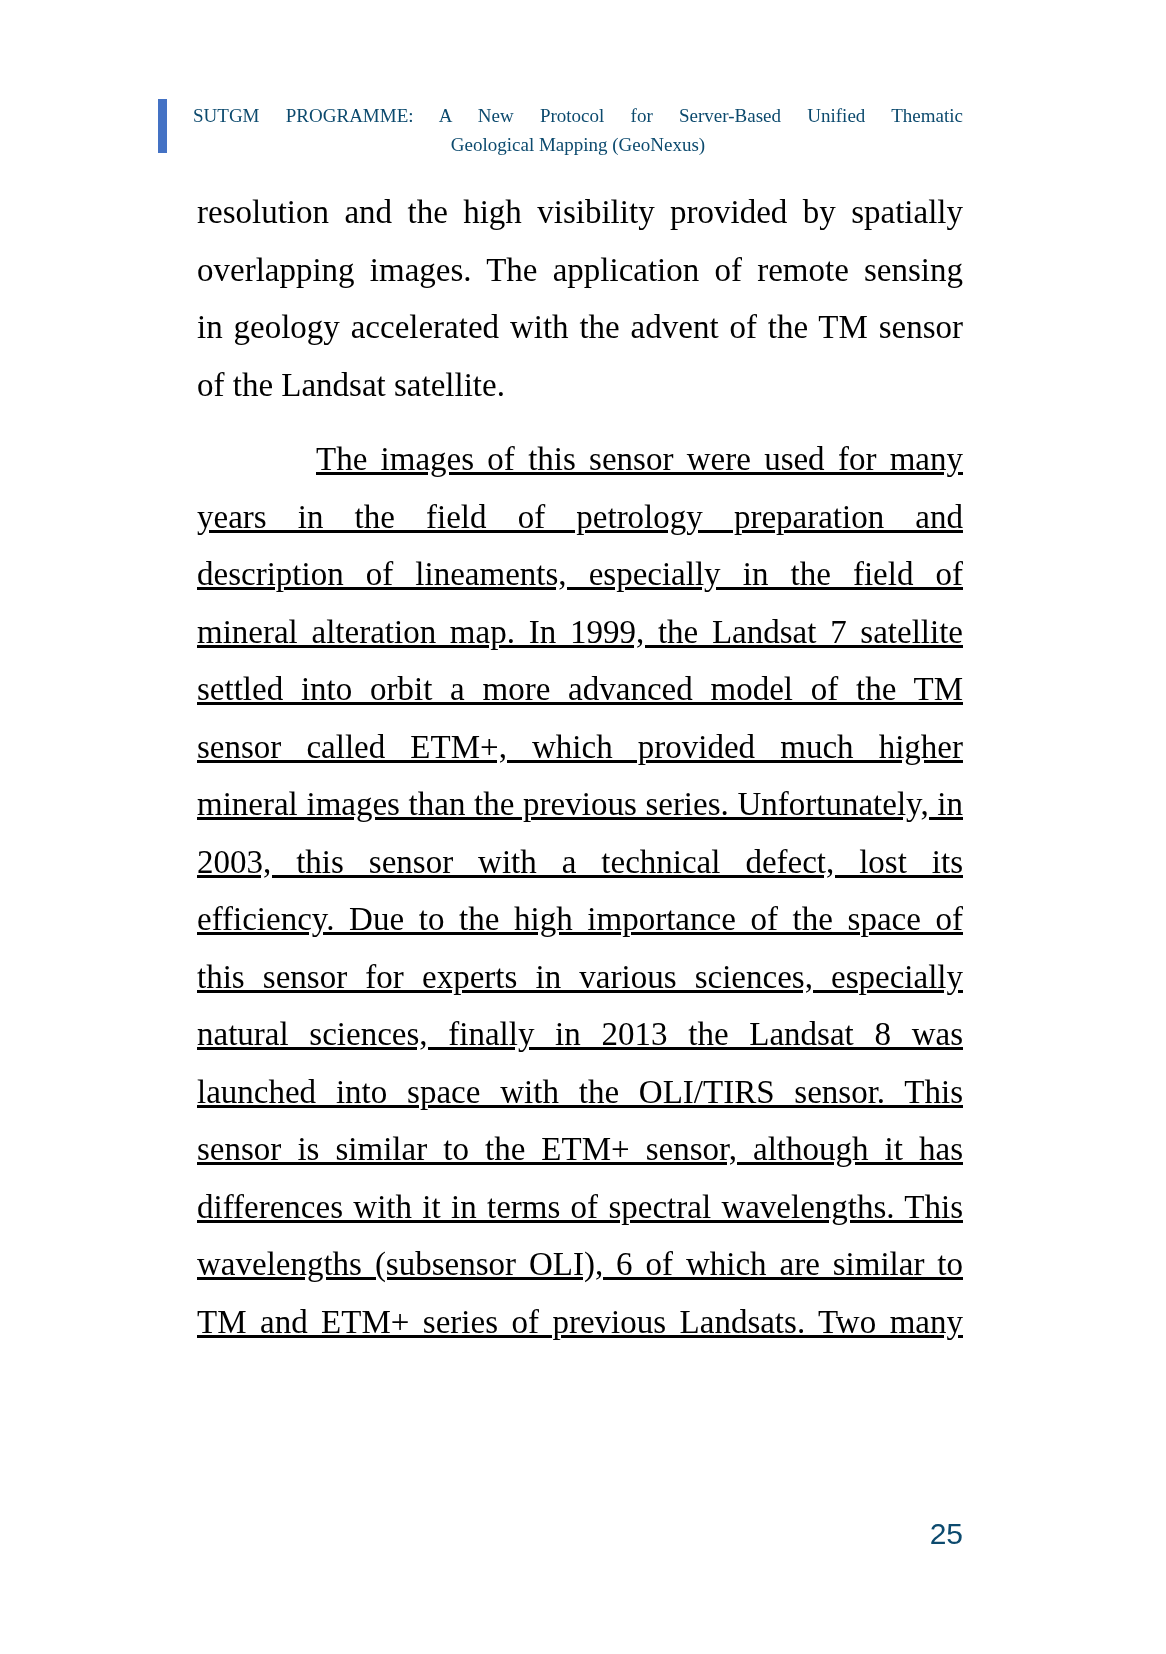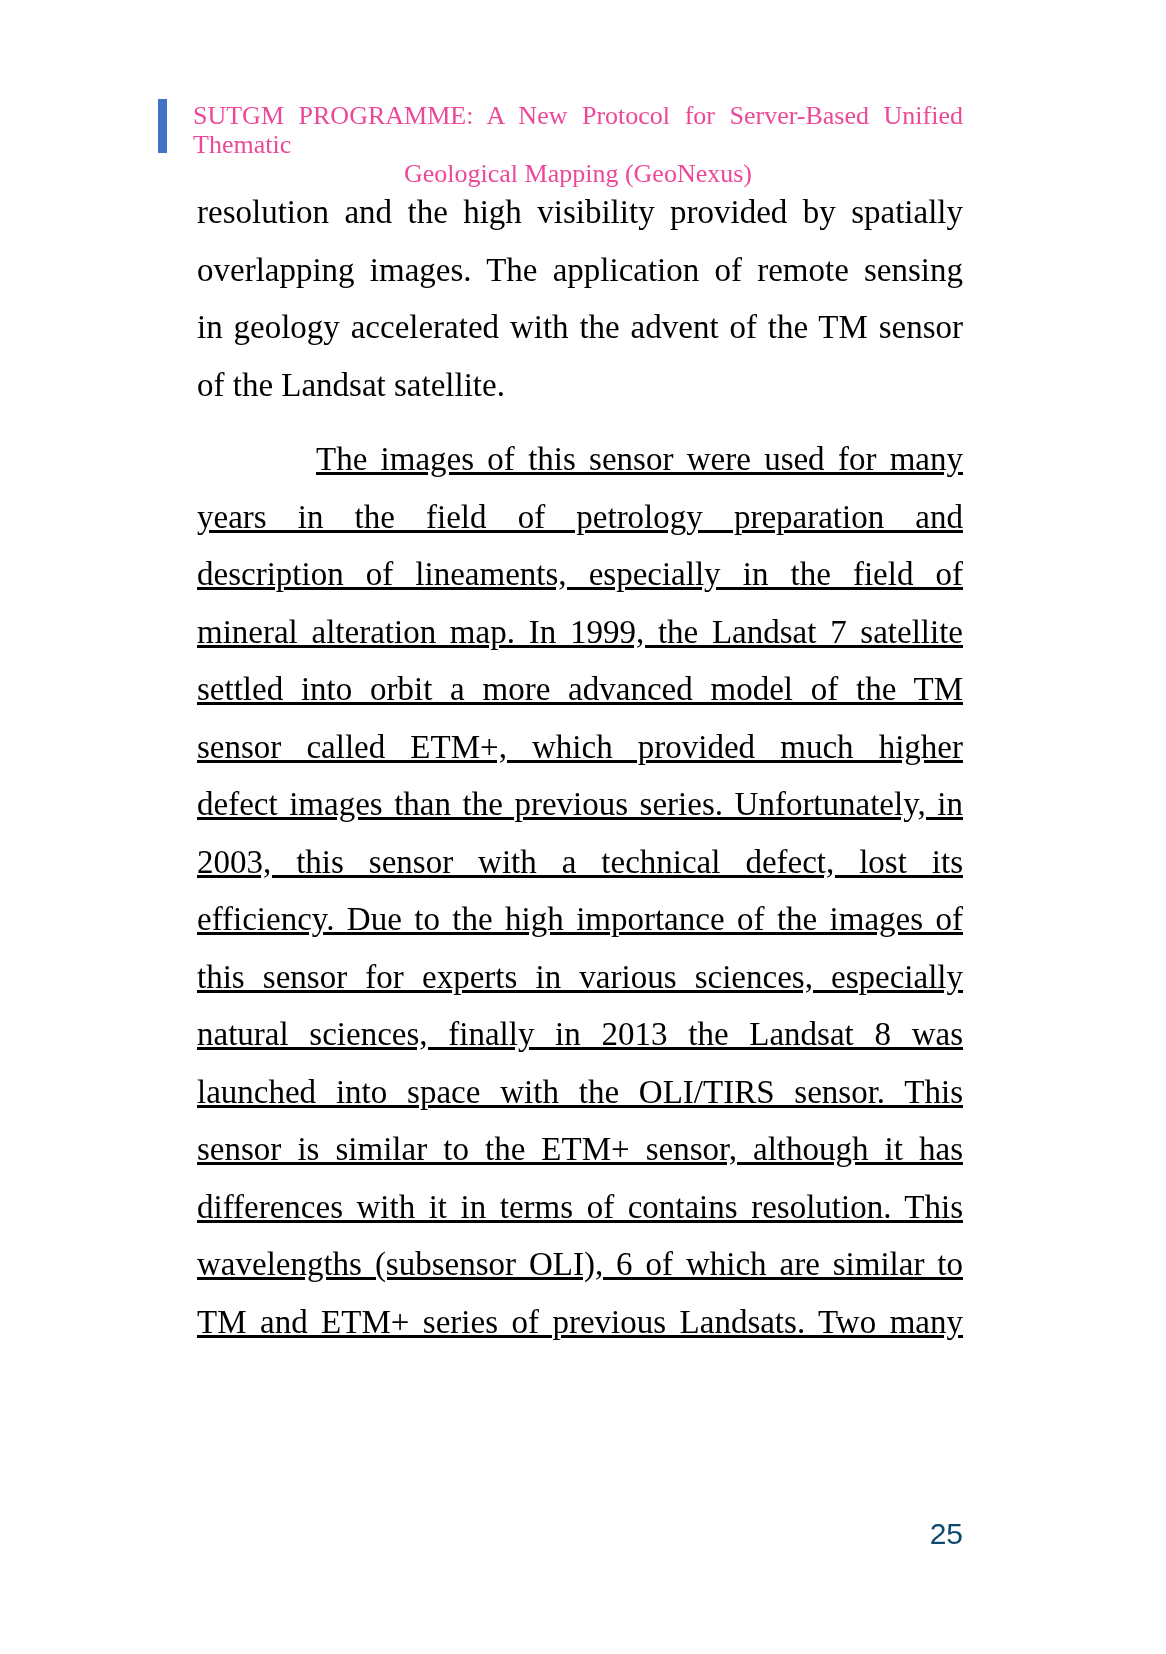--- a/index.html
+++ b/index.html
@@ -19,23 +19,23 @@
     top: 99px;
     width: 9px;
     height: 54px;
     background: #4472C4;
   }
   .header-text {
     position: absolute;
     left: 193px;
     width: 770px;
     top: 101px;
-    font-size: 26px;
+    font-size: 19px;
     line-height: 29px;
-    color: #ec4899;
+    color: #0c4a6e;
   }
   .header-line-just {
     text-align: justify;
     text-align-last: justify;
     -moz-text-align-last: justify;
   }
   .header-line-left { text-align: center; }
   .body-block {
     position: absolute;
     left: 197px;
@@ -89,28 +89,28 @@
       <div class="text-line flush">of the Landsat satellite.</div>
     </div>
 
     <div class="para-2">
       <div class="text-line first">The images of this sensor were used for many</div>
       <div class="text-line">years in the field of petrology preparation and</div>
       <div class="text-line">description of lineaments, especially in the field of</div>
       <div class="text-line">mineral alteration map. In 1999, the Landsat 7 satellite</div>
       <div class="text-line">settled into orbit a more advanced model of the TM</div>
       <div class="text-line">sensor called ETM+, which provided much higher</div>
-      <div class="text-line">defect images than the previous series. Unfortunately, in</div>
+      <div class="text-line">mineral images than the previous series. Unfortunately, in</div>
       <div class="text-line">2003, this sensor with a technical defect, lost its</div>
-      <div class="text-line">efficiency. Due to the high importance of the images of</div>
+      <div class="text-line">efficiency. Due to the high importance of the space of</div>
       <div class="text-line">this sensor for experts in various sciences, especially</div>
       <div class="text-line">natural sciences, finally in 2013 the Landsat 8 was</div>
       <div class="text-line">launched into space with the OLI/TIRS sensor. This</div>
       <div class="text-line">sensor is similar to the ETM+ sensor, although it has</div>
-      <div class="text-line">differences with it in terms of contains resolution. This</div>
+      <div class="text-line">differences with it in terms of spectral wavelengths. This</div>
       <div class="text-line">wavelengths (subsensor OLI), 6 of which are similar to</div>
       <div class="text-line">TM and ETM+ series of previous Landsats. Two many</div>
     </div>
 
   </div>
 
   <div class="page-number">25</div>
 
 </div>
 

